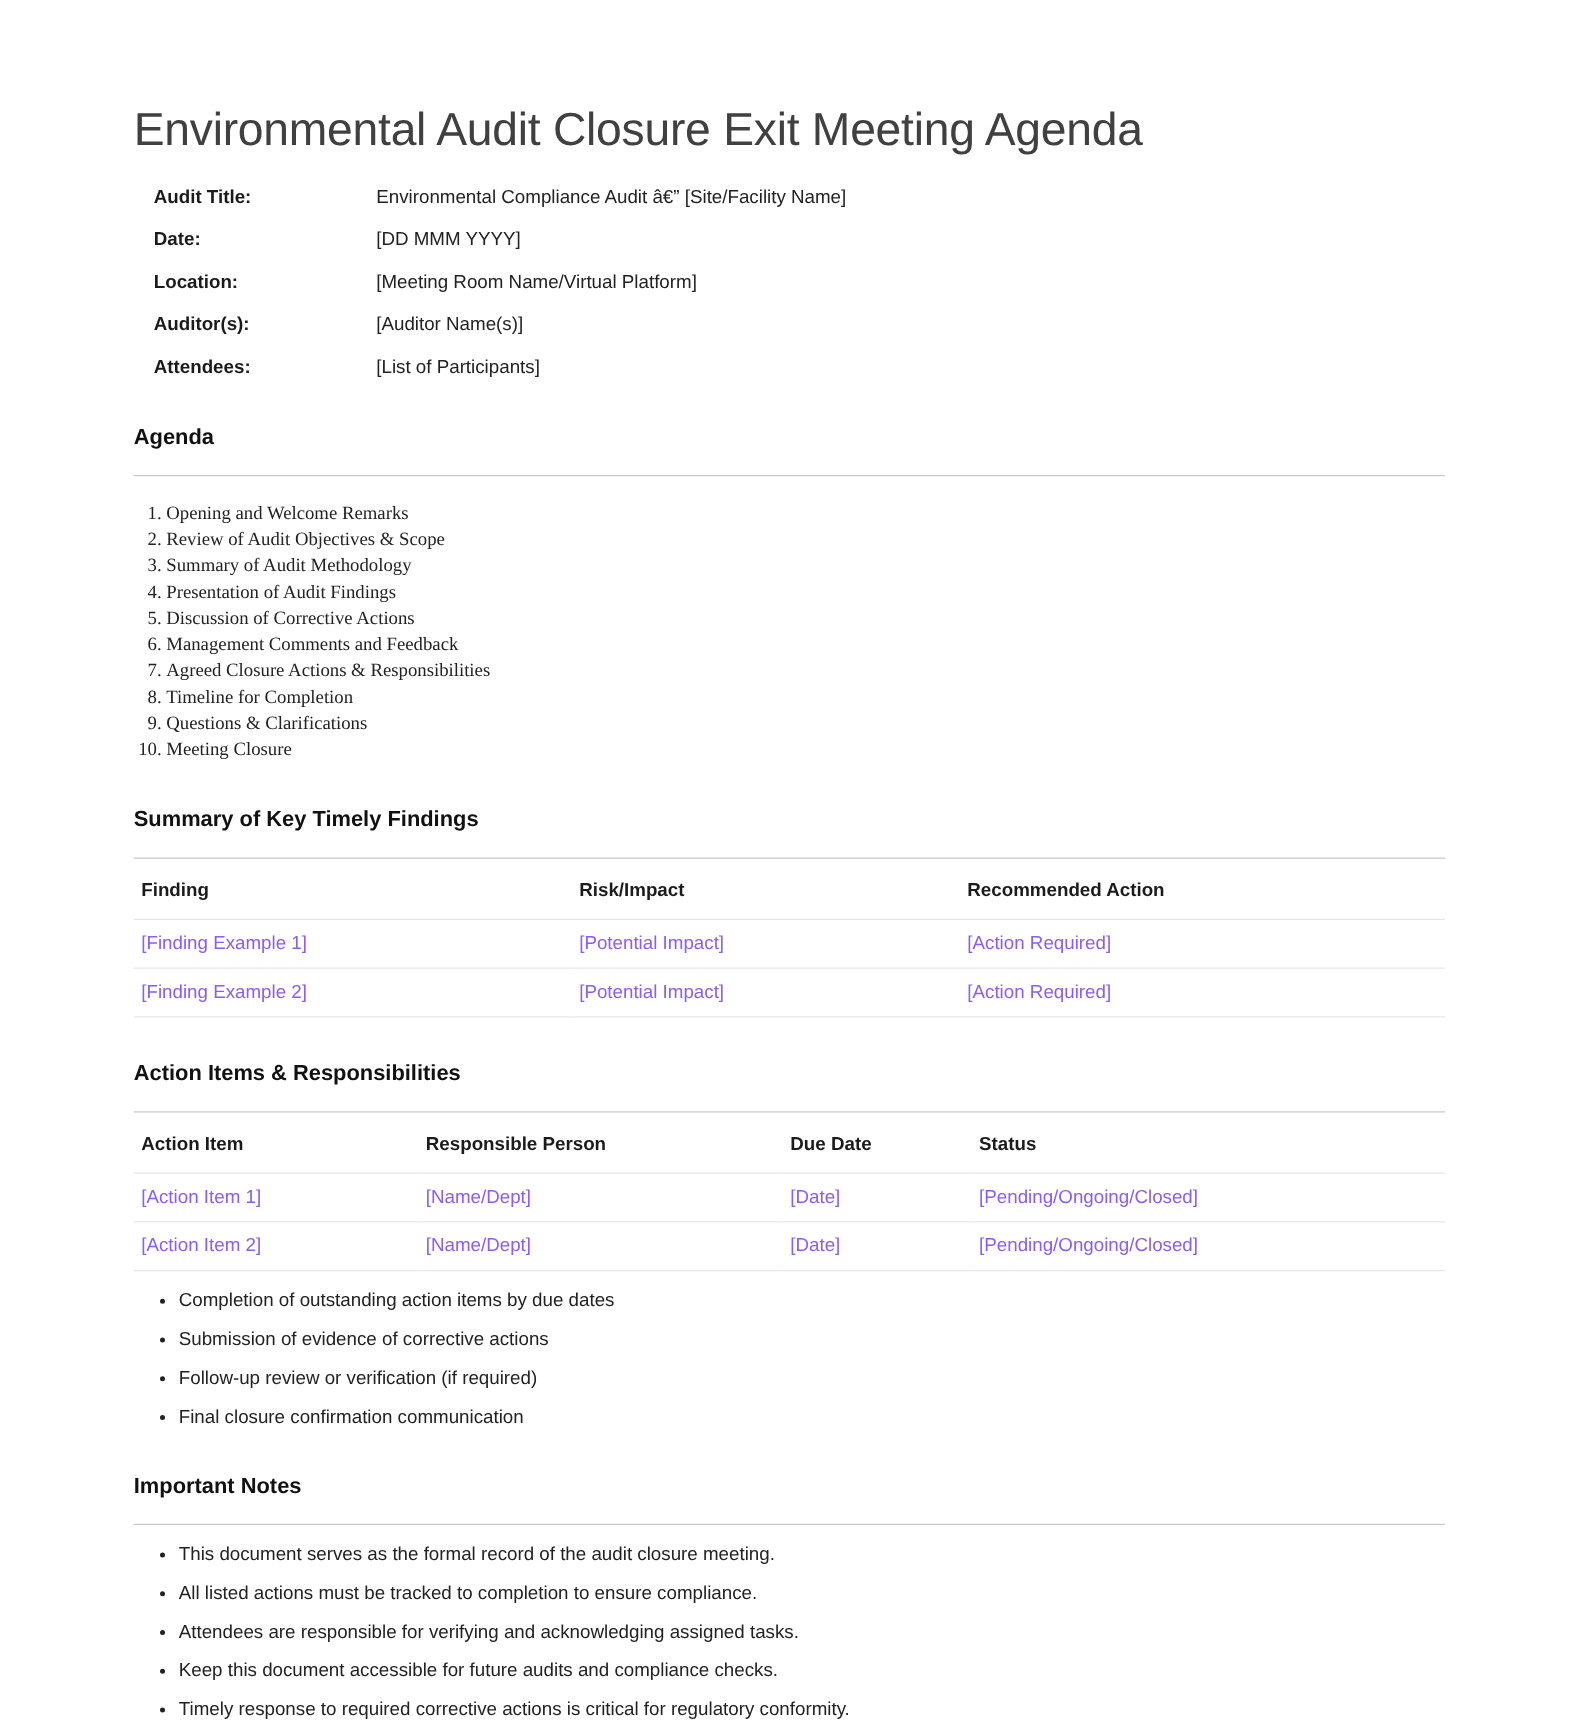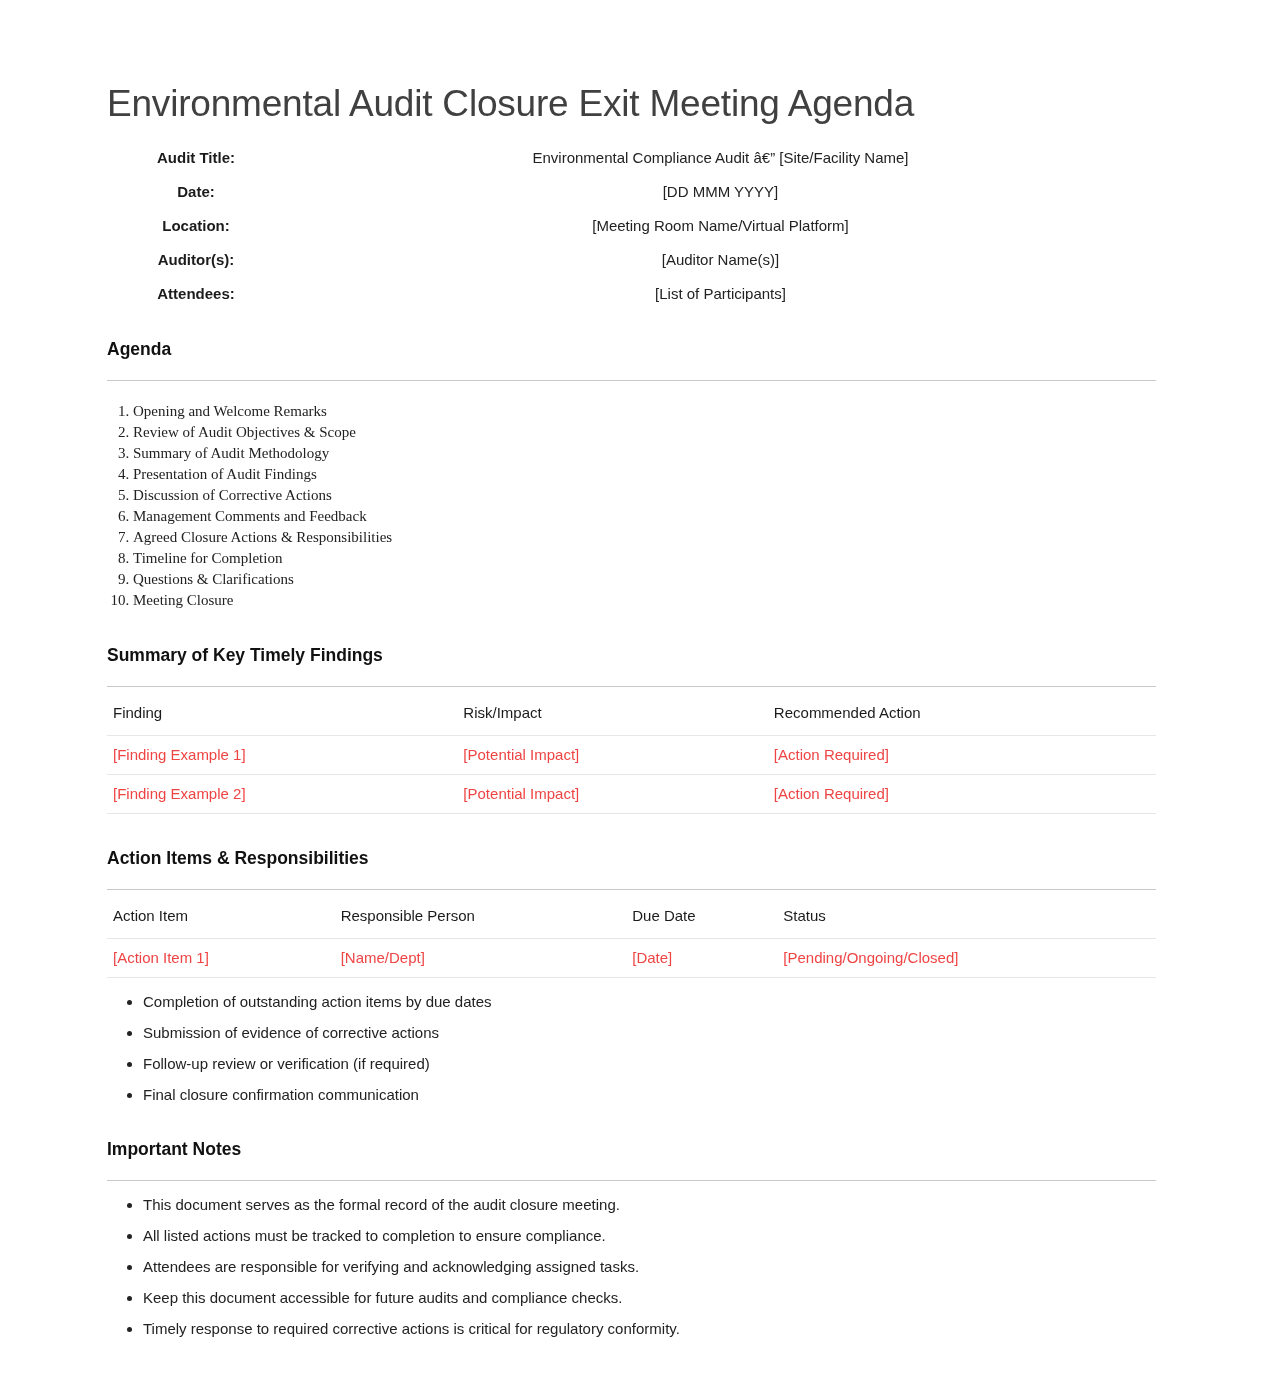--- a/index.html
+++ b/index.html
@@ -20,21 +20,21 @@
     box-sizing: border-box;
   }
   h1.doc-title {
     font-size: 37px;
     line-height: 1.1;
     font-weight: 400;
     color: #404040;
     margin: 0 0 22px 0;
     letter-spacing: -0.2px;
   }
-  .meta-block { margin: 0; text-align: center; }
+  .meta-block { margin: 16px; }
   .meta-row {
     display: grid;
     grid-template-columns: 178px 1fr;
     line-height: 22px;
     margin-bottom: 12px;
   }
   .meta-label { font-weight: 700; color: #1b1b1b; }
   .meta-value { color: #222222; }
 
   h2.section-heading {
@@ -62,31 +62,31 @@
   ul.bullet-list li { margin: 10px; padding: 0; }
 
   table.data-table {
     width: 100%;
     border-collapse: collapse;
     table-layout: fixed;
     margin-top: 0;
   }
   table.data-table th {
     text-align: left;
-    font-weight: 400;
+    font-weight: 700;
     color: #1b1b1b;
     padding: 16px 6px 12px 6px;
     border-bottom: 1px solid #e7e7e7;
     line-height: 20px;
   }
   table.data-table td {
     padding: 8px 6px 9px 6px;
     border-bottom: 1px solid #e7e7e7;
     line-height: 21px;
-    color: #ef4444;
+    color: #8b5cf6;
   }
 </style>
 </head>
 <body>
 
 <div class="doc">
 
   <h1 class="doc-title">Environmental Audit Closure Exit Meeting Agenda</h1>
 
   <div class="meta-block">
@@ -170,20 +170,26 @@
         <th>Status</th>
       </tr>
     </thead>
     <tbody>
       <tr>
         <td>[Action Item 1]</td>
         <td>[Name/Dept]</td>
         <td>[Date]</td>
         <td>[Pending/Ongoing/Closed]</td>
       </tr>
+      <tr>
+        <td>[Action Item 2]</td>
+        <td>[Name/Dept]</td>
+        <td>[Date]</td>
+        <td>[Pending/Ongoing/Closed]</td>
+      </tr>
     </tbody>
   </table>
 
   <ul class="bullet-list">
     <li>Completion of outstanding action items by due dates</li>
     <li>Submission of evidence of corrective actions</li>
     <li>Follow-up review or verification (if required)</li>
     <li>Final closure confirmation communication</li>
   </ul>
 

